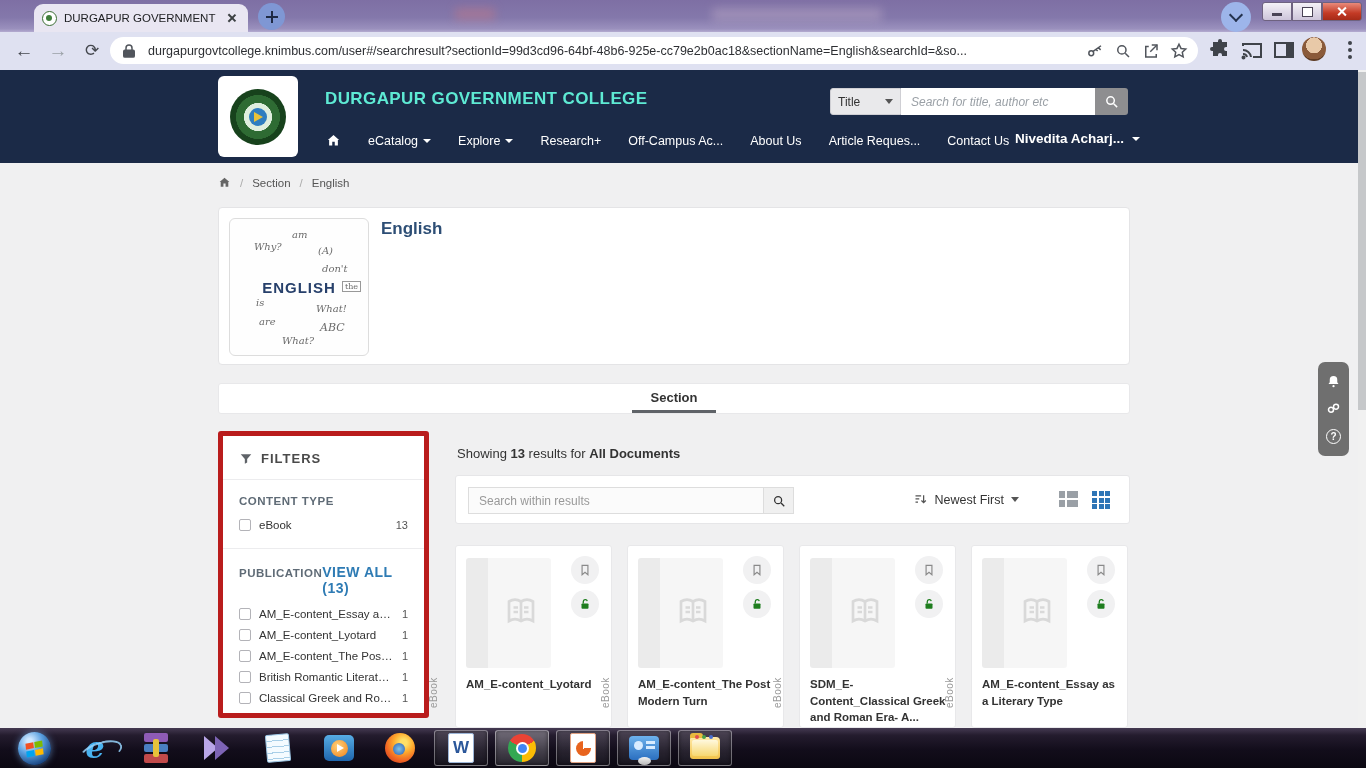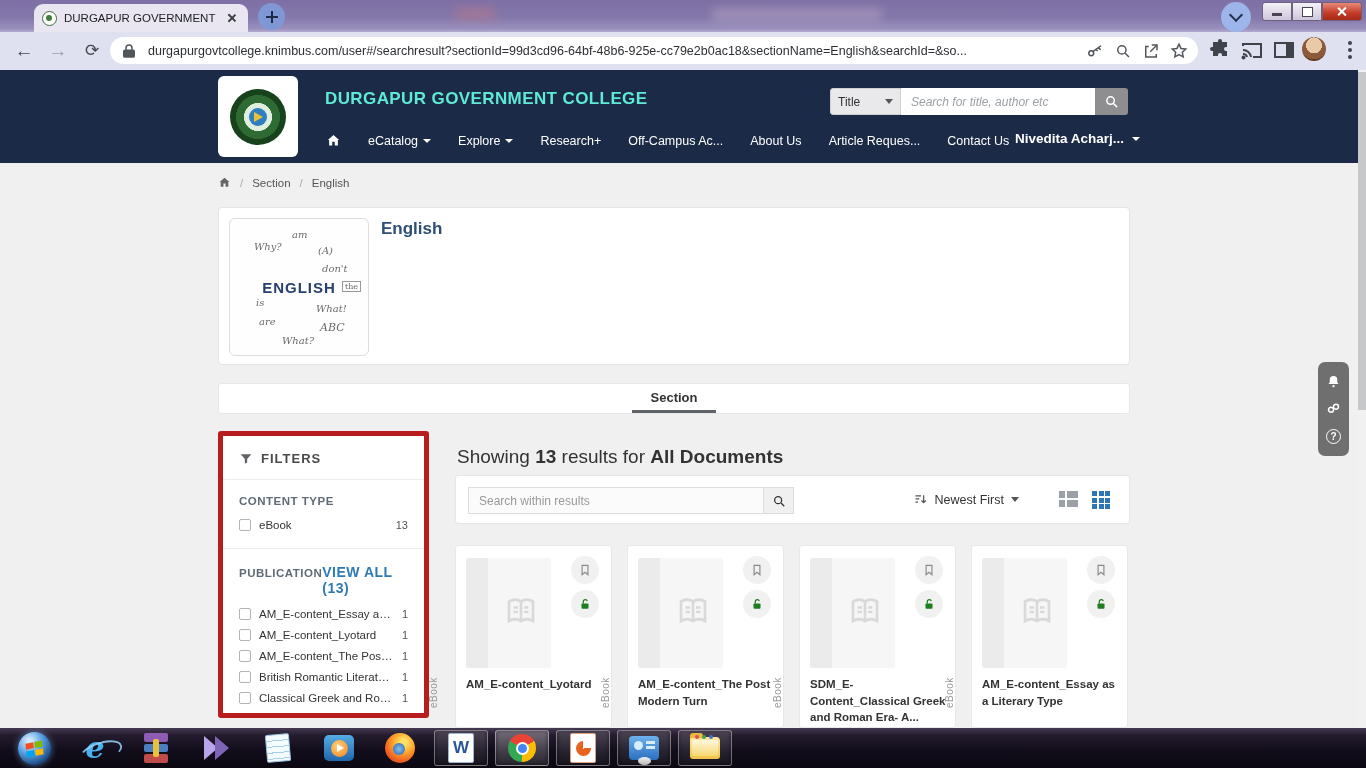--- a/index.html
+++ b/index.html
@@ -98,21 +98,21 @@
   .fico svg{width:100%;height:100%;}
   .fsection-head { padding:15px 16px 8px; font-size:11.5px; font-weight:700; color:#5f6b76; letter-spacing:.5px; display:flex; justify-content:space-between; align-items:baseline;}
   .viewall { font-size:14px; font-weight:700; color:#2e7bb4; }
   .checkrow { display:flex; align-items:center; gap:8px; padding:4px 16px 5px; font-size:11.5px; color:#333; }
   .checkrow .cnt { margin-left:auto; color:#555; font-size:11px; }
   .cbox { width:12px; height:12px; border:1px solid #b3b3b8; border-radius:2px; background:#fff; flex:0 0 auto; }
   .lbl { white-space:nowrap; overflow:hidden; text-overflow:ellipsis; max-width:140px;}
   .fdivider { border-top:1px solid #ececee; margin-top:12px; }
 
   
-  #summary { position:absolute; left:457px; top:446px; font-size:19px; color:#333; }
+  #summary { position:absolute; left:457px; top:446px; font-size:13px; color:#333; }
   #summary b { font-weight:700; }
   #resbar { position:absolute; left:455px; top:475px; width:675px; height:49px; background:#fff; border:1px solid #e6e6e8; border-radius:3px; }
   #res-search { position:absolute; left:12px; top:11px; display:flex; }
   #res-input { width:295px; height:27px; background:#fbfbfb; border:1px solid #ddd; border-right:none; font-size:12px; color:#444; padding:0 10px; outline:none; }
   #res-input::placeholder{ color:#999; }
   #res-btn { width:31px; height:27px; background:#f0f0f0; border:1px solid #ddd; display:flex; align-items:center; justify-content:center; color:#333;}
   #res-btn svg{ width:14px; height:14px;}
   #sortwrap { position:absolute; right:110px; top:16px; display:flex; align-items:center; gap:7px; font-size:12.5px; color:#333; }
   #sortwrap .sico { width:15px; height:15px; color:#555;} .sico svg{width:100%;height:100%;}
   .caret-dn { width:0; height:0; border-left:4px solid transparent; border-right:4px solid transparent; border-top:5px solid #555; }

